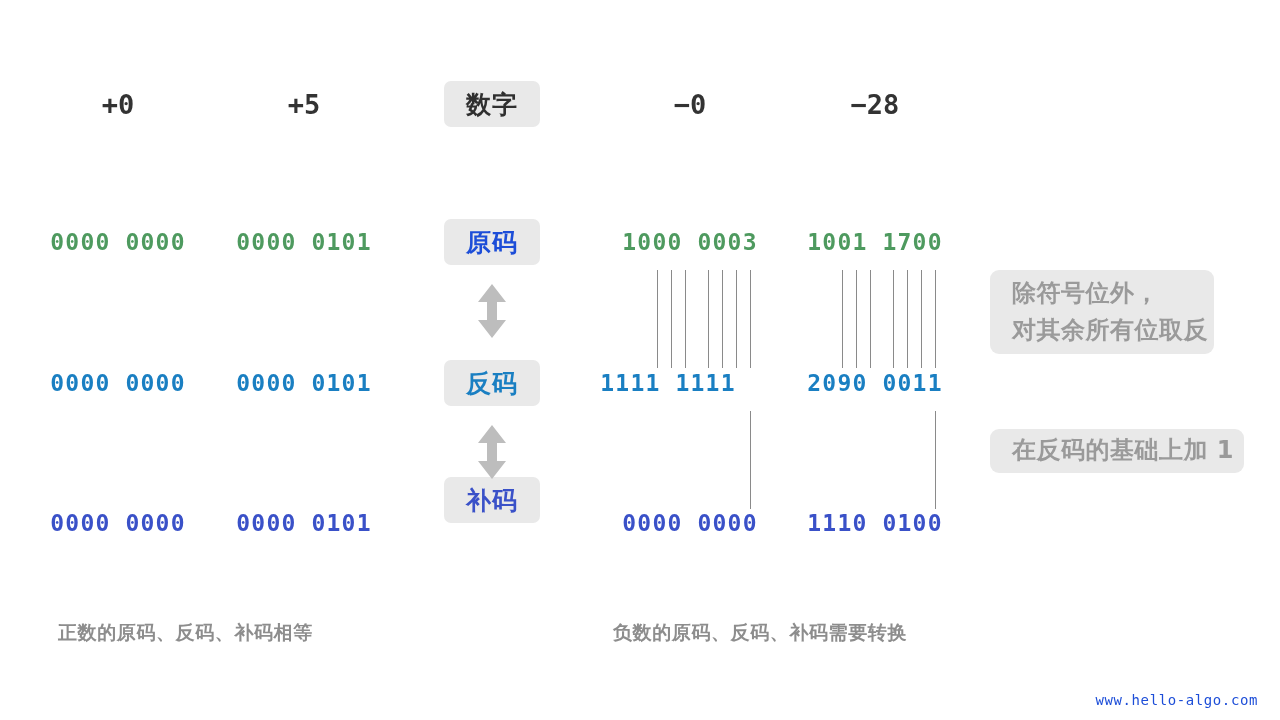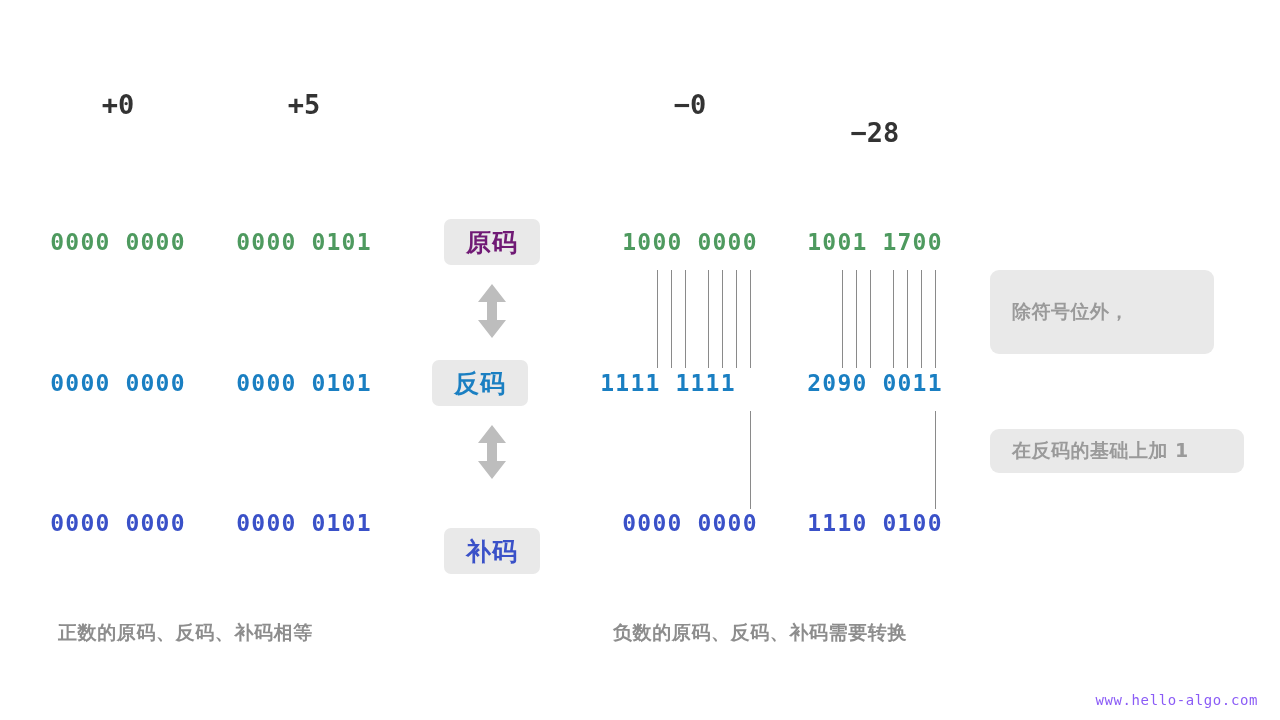--- a/index.html
+++ b/index.html
@@ -32,96 +32,97 @@
   .pill{
     position:absolute;transform:translate(-50%,-50%);
     background:#e9e9e9;border-radius:7px;
     display:flex;align-items:center;justify-content:center;
     width:96px;height:46px;
     font-size:25px;font-weight:bold;
     font-family:"DejaVu Sans","Liberation Sans",sans-serif;
     letter-spacing:1px;
   }
   .pill.t-dark{color:#2f2f2f;}
-  .pill.t-green{color:#701a75;}
+  .pill.t-green{color:#1d4ed8;}
   .pill.t-blue{color:#1a7fc2;}
   .pill.t-indigo{color:#3a51c8;}
 
   
   .dblarrow{position:absolute;transform:translate(-50%,-50%);}
 
   
   .vline{position:absolute;width:1.4px;background:#8a8a8a;}
 
   
   .note{
     position:absolute;background:#e9e9e9;border-radius:9px;
     color:#9a9a9a;font-weight:bold;
     font-family:"DejaVu Sans","Liberation Sans",sans-serif;
-    font-size:19px;line-height:1.55;
+    font-size:24px;line-height:1.55;
     display:flex;align-items:center;
     padding:12px 22px;box-sizing:border-box;
     letter-spacing:0.5px;
   }
   .note .ln{display:block;white-space:pre;}
 
   
   .caption{
     position:absolute;color:#8d8d8d;font-weight:bold;
     font-family:"DejaVu Sans","Liberation Sans",sans-serif;
     font-size:19px;letter-spacing:0.6px;white-space:pre;
   }
 
   
   .watermark{
     position:absolute;right:22px;bottom:12px;
-    color:#8b5cf6;font-size:14px;letter-spacing:0.6px;
+    color:#1d4ed8;font-size:14px;letter-spacing:0.6px;
     font-family:"DejaVu Sans Mono","Liberation Mono",monospace;
     margin-top:47px;
   }
 </style>
 </head>
 <body>
 
 <div id="stage">
 
   <div class="cell num" style="left:118px;top:104px;">+0</div>
 
   <div class="cell num" style="left:304px;top:104px;">+5</div>
 
+  <div class="pill t-dark" style="left:492px;top:104px;">数字</div>
 
   <div class="cell num" style="left:690px;top:104px;">−0</div>
 
-  <div class="cell num" style="left:875px;top:104px;margin-top:28px;">−28</div>
+  <div class="cell num" style="left:875px;top:104px;">−28</div>
 
   <div class="cell bits c-green" style="left:118px;top:242px;">0000 0000</div>
 
   <div class="cell bits c-green" style="left:304px;top:242px;">0000 0101</div>
 
   <div class="pill t-green" style="left:492px;top:242px;">原码</div>
 
-  <div class="cell bits c-green" style="left:690px;top:242px;">1000 0000</div>
+  <div class="cell bits c-green" style="left:690px;top:242px;">1000 0003</div>
 
   <div class="cell bits c-green" style="left:875px;top:242px;">1001 1700</div>
 
   <div class="cell bits c-blue" style="left:118px;top:383px;">0000 0000</div>
 
   <div class="cell bits c-blue" style="left:304px;top:383px;">0000 0101</div>
 
-  <div class="pill t-blue" style="left:480px;top:383px;text-align:right;">反码</div>
+  <div class="pill t-blue" style="left:492px;top:383px;text-align:right;">反码</div>
 
   <div class="cell bits c-blue" style="left:668px;top:383px;">1111 1111</div>
 
   <div class="cell bits c-blue" style="left:875px;top:383px;">2090 0011</div>
 
   <div class="cell bits c-indigo" style="left:118px;top:523px;">0000 0000</div>
 
   <div class="cell bits c-indigo" style="left:304px;top:523px;">0000 0101</div>
 
-  <div class="pill t-indigo" style="left:492px;top:551px;">补码</div>
+  <div class="pill t-indigo" style="left:492px;top:500px;">补码</div>
 
   <div class="cell bits c-indigo" style="left:690px;top:523px;">0000 0000</div>
 
   <div class="cell bits c-indigo" style="left:875px;top:523px;">1110 0100</div>
 
   <div class="dblarrow" style="left:492px;top:313px;">
     <svg width="34" height="56" viewBox="0 0 34 56" aria-hidden="true">
       <path d="M17 1 L31 19 L22 19 L22 37 L31 37 L17 55 L3 37 L12 37 L12 19 L3 19 Z" fill="#bdbdbd"></path>
     </svg>
   </div>
@@ -147,20 +148,21 @@
   <div class="vline" style="left:907px;top:270px;height:98px;"></div>
   <div class="vline" style="left:921px;top:270px;height:98px;"></div>
   <div class="vline" style="left:935px;top:270px;height:98px;"></div>
 
   <div class="vline" style="left:750px;top:411px;height:98px;"></div>
   <div class="vline" style="left:935px;top:411px;height:98px;"></div>
 
   <div class="note" style="left:990px;top:270px;width:224px;height:84px;">
     <div>
       <span class="ln">除符号位外，</span>
+      <span class="ln">对其余所有位取反</span>
     </div>
   </div>
 
   <div class="note" style="left:990px;top:429px;width:254px;height:44px;text-align:right;">
     <span class="ln">在反码的基础上加 1</span>
   </div>
 
   <div class="caption" style="left:58px;top:620px;">正数的原码、反码、补码相等</div>
 
   <div class="caption" style="left:613px;top:620px;">负数的原码、反码、补码需要转换</div>

